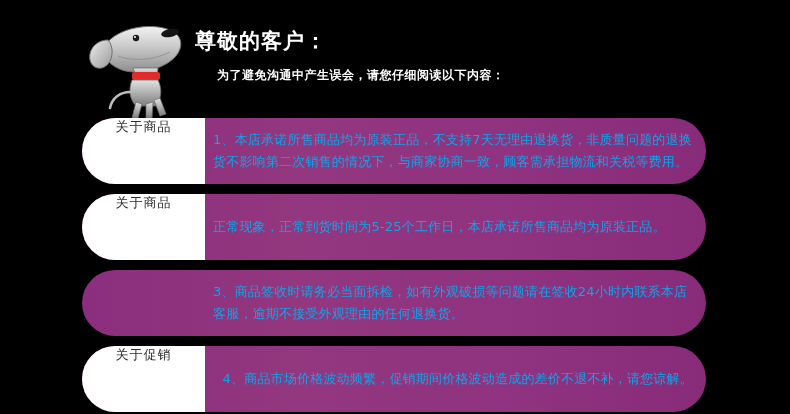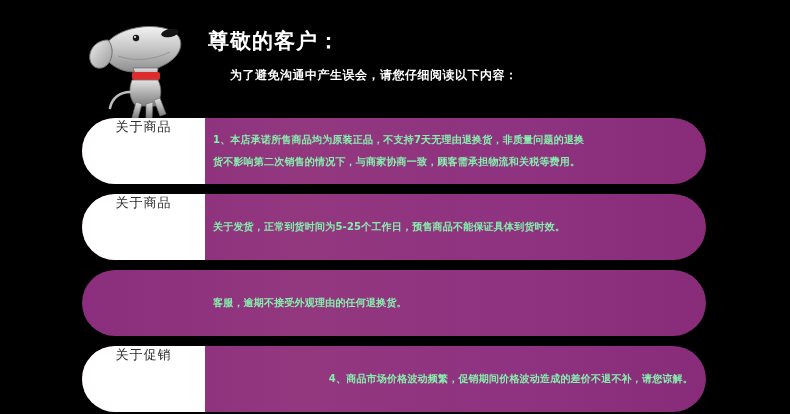--- a/index.html
+++ b/index.html
@@ -30,21 +30,21 @@
   }
   #mascot {
     position: absolute;
     left: 78px;
     top: 14px;
     width: 112px;
     height: 104px;
   }
   #title-block {
     position: absolute;
-    left: 208px;
+    left: 195px;
     top: 26px;
     width: 520px;
   }
   #title-line1 {
     color: #ffffff;
     font-size: 21px;
     font-weight: bold;
     letter-spacing: 1px;
     line-height: 30px;
     white-space: nowrap;
@@ -106,23 +106,23 @@
     position: absolute;
     left: 213px;
     top: 0;
     width: 480px;
     height: 66px;
     display: flex;
     flex-direction: column;
     justify-content: center;
   }
   .row-body-line {
-    color: #86efac;
-    font-size: 10px;
-    font-weight: bold;
+    color: #0ea5e9;
+    font-size: 13px;
+    font-weight: normal;
     line-height: 22px;
     letter-spacing: 0.2px;
     white-space: nowrap;
   }
   .row-body.single .row-body-line {
     line-height: 20px;
     text-align: right;
   }
 </style>
 </head>
@@ -194,27 +194,28 @@
         <div class="row-body-line">货不影响第二次销售的情况下，与商家协商一致，顾客需承担物流和关税等费用。</div>
       </div>
     </div>
 
     <div class="row">
       <div class="row-bar"></div>
       <div class="row-label-pill">
         <span class="row-label-text">关于商品</span>
       </div>
       <div class="row-body">
-        <div class="row-body-line">关于发货，正常到货时间为5-25个工作日，预售商品不能保证具体到货时效。</div>
+        <div class="row-body-line">正常现象，正常到货时间为5-25个工作日，本店承诺所售商品均为原装正品。</div>
       </div>
     </div>
 
     <div class="row">
       <div class="row-bar"></div>
       <div class="row-body">
+        <div class="row-body-line">3、商品签收时请务必当面拆检，如有外观破损等问题请在签收24小时内联系本店</div>
         <div class="row-body-line">客服，逾期不接受外观理由的任何退换货。</div>
       </div>
     </div>
 
     <div class="row">
       <div class="row-bar"></div>
       <div class="row-label-pill">
         <span class="row-label-text">关于促销</span>
       </div>
       <div class="row-body single">

